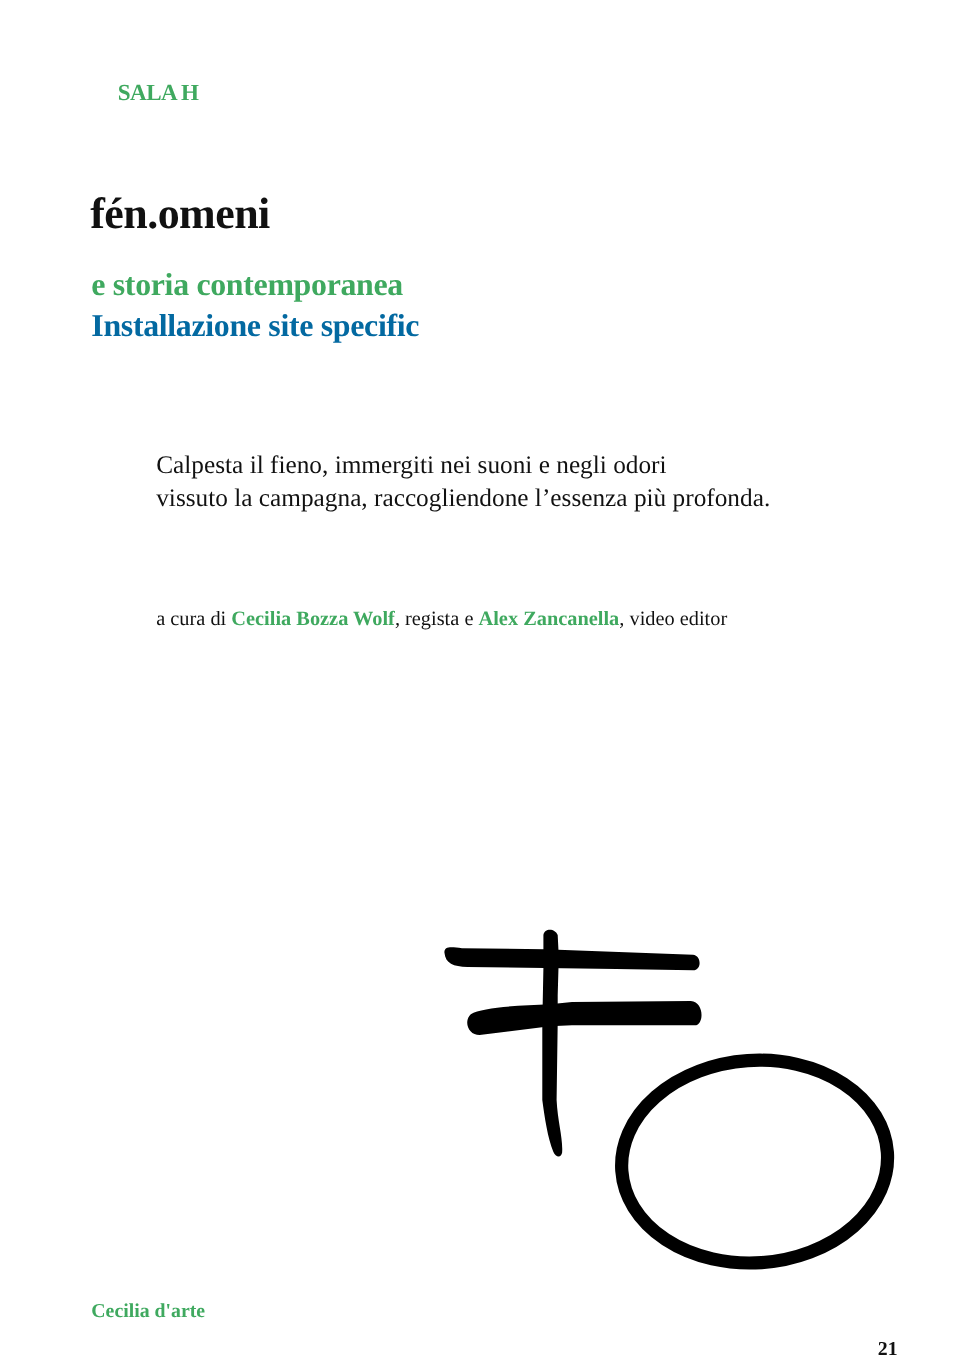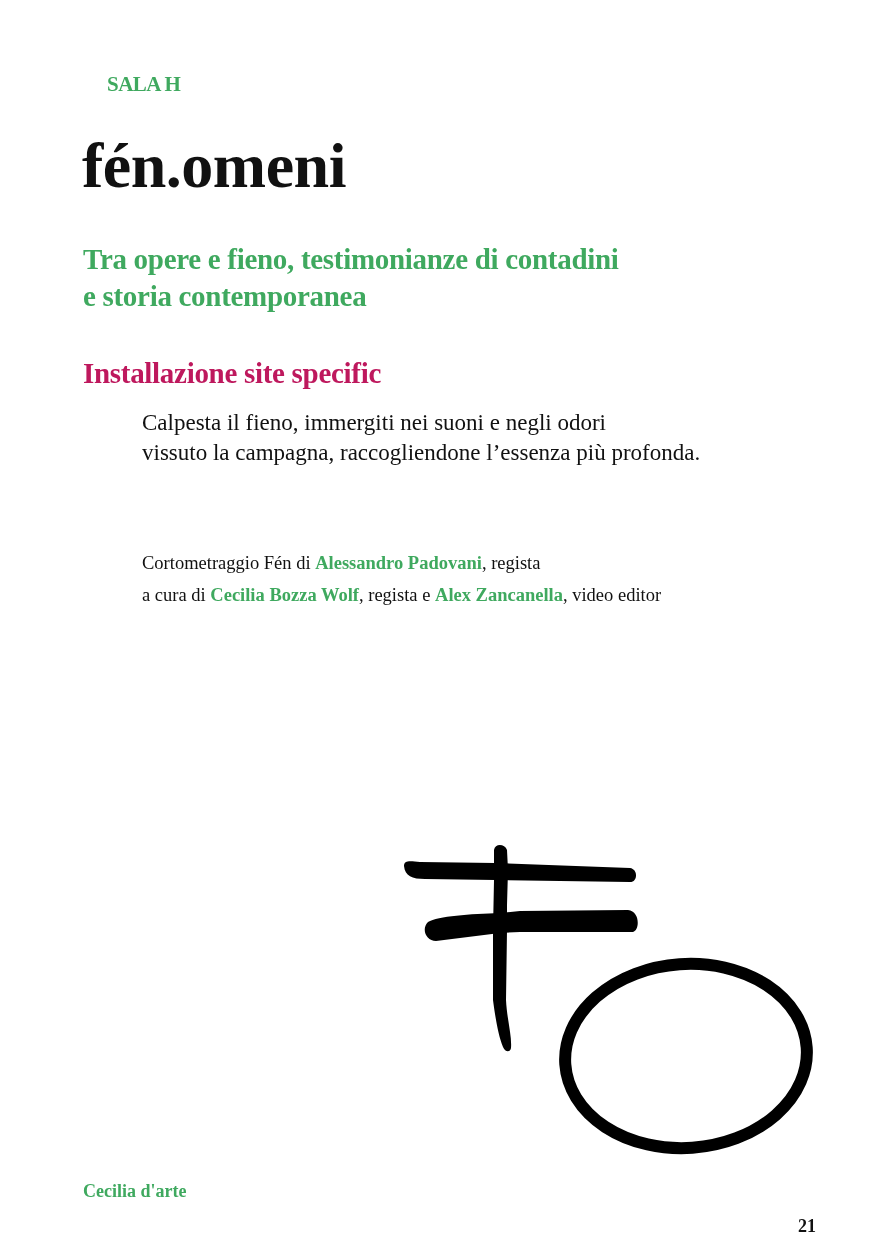--- a/index.html
+++ b/index.html
@@ -8,29 +8,29 @@
     font-family: "DejaVu Serif", "Liberation Serif", serif; color: #111;
   }
   .abs { position: absolute; }
   .green { color: #3fa95f; }
   .sala {
     left: 83px; top: 72px; font-size: 21px; font-weight: bold; letter-spacing: -0.5px;
     font-family: "Liberation Serif", serif;
     margin-left: 24px;
   }
   .title {
-    left: 82px; top: 136px; font-size: 64px; font-weight: bold; letter-spacing: -0.5px;
+    left: 82px; top: 164px; font-size: 40px; font-weight: bold; letter-spacing: -0.5px;
     font-family: "Liberation Serif", serif; line-height: 60px;
   }
   .subtitle {
     left: 83px; top: 241px; font-size: 29px; font-weight: bold; line-height: 37px;
     font-family: "Liberation Serif", serif; letter-spacing: -0.3px;
   }
   .subtitle .line { display: block; }
-  .subtitle .black { color: #be185d; margin-top: 40px; }
+  .subtitle .black { color: #0369a1; }
   .body-text {
     left: 142px; top: 408px; font-size: 23px; line-height: 30px; width: 700px;
     font-family: "Liberation Serif", serif;
   }
   .body-text .line { display: block; white-space: nowrap; font-family: Liberation Serif, serif; }
   .credits {
     left: 142px; top: 551px; font-size: 18.5px; line-height: 24px;
     font-family: "Liberation Serif", serif; width: 700px;
   }
   .credits .para { margin-bottom: 8px; }
@@ -46,36 +46,30 @@
   .logo { left: 395px; top: 835px; width: 430px; height: 330px; }
 </style>
 </head>
 <body>
 
 <div class="abs sala green">SALA H</div>
 
 <div class="abs title">fén.omeni</div>
 
 <div class="abs subtitle">
-  <span class="line green">Tra opere e fieno, testimonianze di contadini</span>
   <span class="line green">e storia contemporanea</span>
   <span class="line black">Installazione site specific</span>
 </div>
 
 <div class="abs body-text">
   <span class="line">Calpesta il fieno, immergiti nei suoni e negli odori</span>
   <span class="line">vissuto la campagna, raccogliendone l’essenza più profonda.</span>
 </div>
 
 <div class="abs credits">
-  <div class="para">
-    <span class="line">
-      <span>Cortometraggio Fén di </span><b class="green">Alessandro Padovani</b><span>, regista</span>
-    </span>
-  </div>
   <div class="para">
     <span class="line">
       <span>a cura di </span><b class="green">Cecilia Bozza Wolf</b><span>, regista e </span><b class="green">Alex Zancanella</b><span>, video editor</span>
     </span>
   </div>
 </div>
 
 <div class="abs logo">
   <svg width="430" height="330" viewBox="395 835 430 330" xmlns="http://www.w3.org/2000/svg">
 

